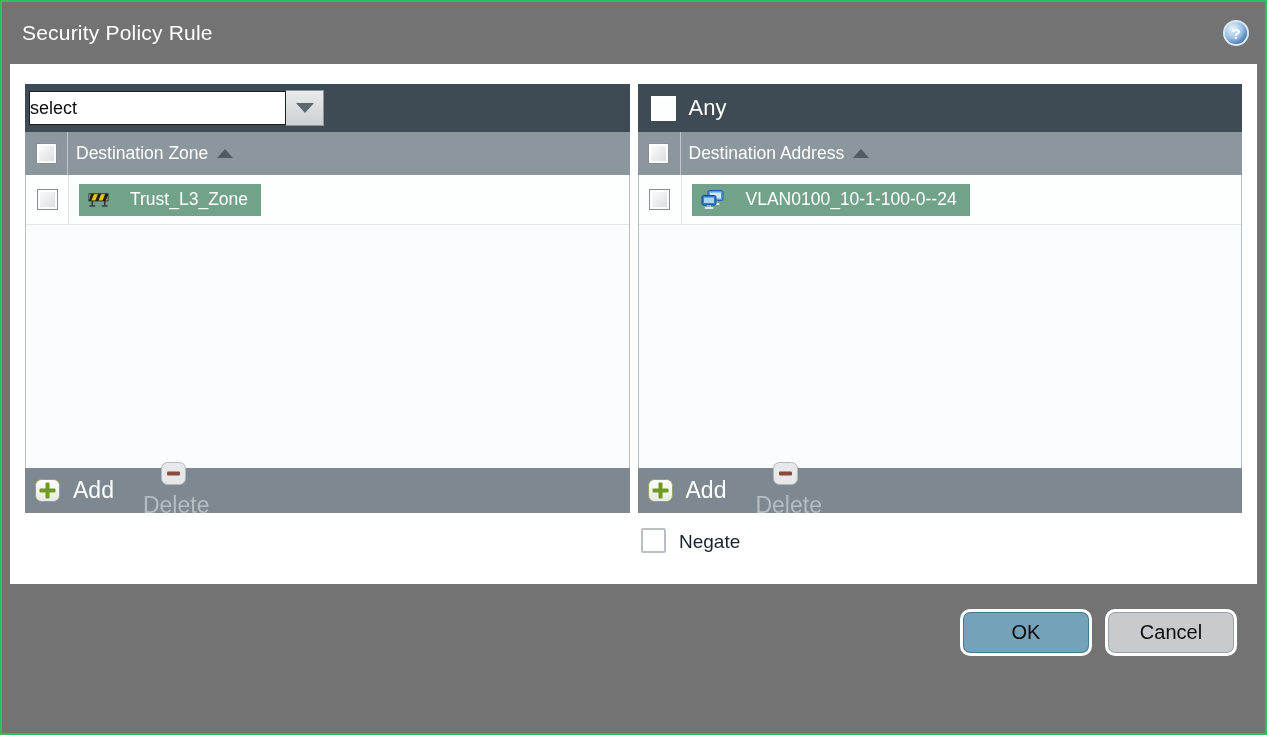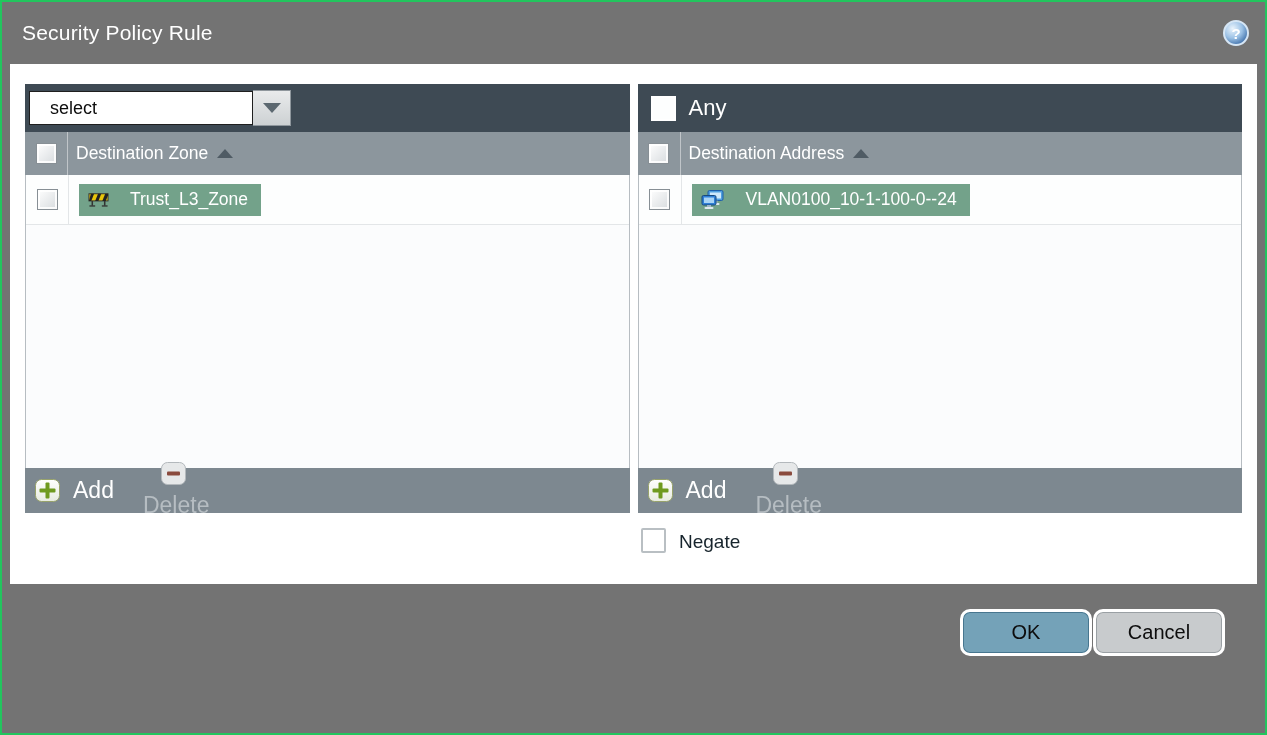--- a/index.html
+++ b/index.html
@@ -74,25 +74,25 @@
   }
 
   .panel-toolbar {
     height: 48px;
     background: #3e4a54;
     display: flex; align-items: center;
     padding-left: 4px;
     flex: 0 0 auto;
   }
   .select-input {
-    width: 224px; height: 34px;
+    width: 257px; height: 34px;
     border: 1px solid #1f1f1f;
     font-family: "Liberation Sans", sans-serif;
     font-size: 18px; color: #0d0d0d;
-    padding: 0 20px;
+    padding: 0 0;
     outline: none;
   }
   .select-arrow-btn {
     width: 38px; height: 36px;
     background: linear-gradient(#e9ebec, #cdd1d3);
     border: 1px solid #8f979d;
     border-left: none;
     display: flex; align-items: center; justify-content: center;
     cursor: pointer;
   }
@@ -192,22 +192,22 @@
     background: #ffffff;
     border: 2px solid #b9bfc3;
     border-radius: 2px;
     cursor: pointer;
   }
   .negate-label { font-size: 19px; color: #17242c; }
 
   
   .footer {
     display: flex; justify-content: flex-end;
-    gap: 1px;
-    padding: 25px 40px 0 0;
+    gap: 13px;
+    padding: 25px 28px 0 0;
   }
   .btn {
     width: 132px; height: 47px;
     border-radius: 10px;
     border: 3px solid #ffffff;
     font-family: "Liberation Sans", sans-serif;
     font-size: 20px; color: #0d0d0d;
     cursor: pointer;
   }
   .btn-ok {

